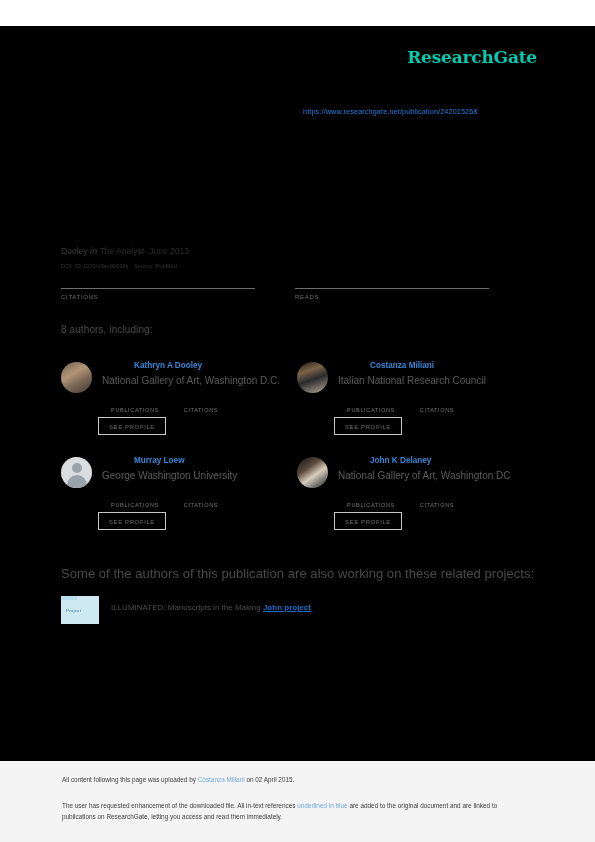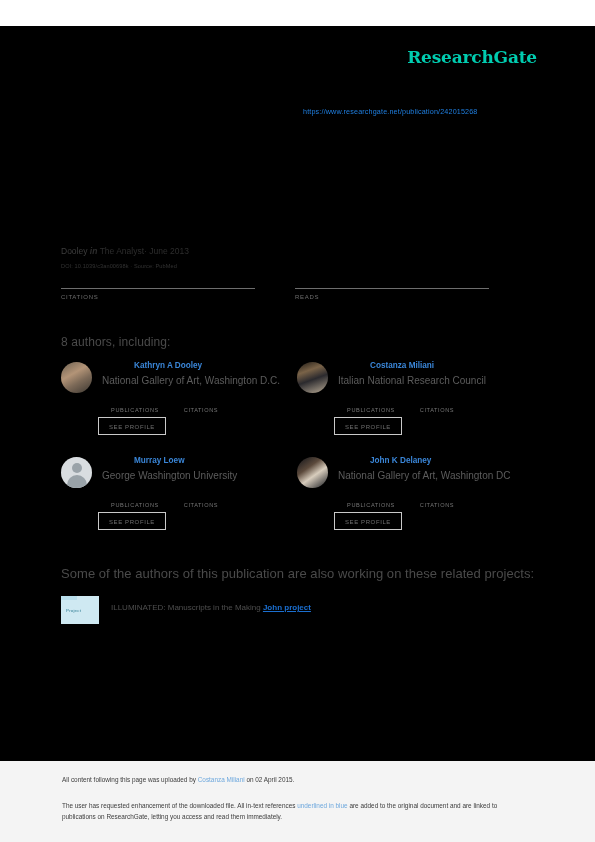--- a/index.html
+++ b/index.html
@@ -115,22 +115,22 @@
     margin-top: 5px;
     font-size: 6px;
     letter-spacing: 0.7px;
     color: #6d6d6d;
   }
 
   
   .authors-head {
     position: absolute;
     left: 61px;
-    top: 335px;
-    font-size: 12px;
+    top: 324px;
+    font-size: 10px;
     color: #4a4a4a;
     letter-spacing: 0.1px;
   }
   .author {
     position: absolute;
     width: 235px;
     height: 90px;
   }
   .author.c0 { left: 61px;  top: 360px; }
   .author.c1 { left: 297px; top: 360px; }

